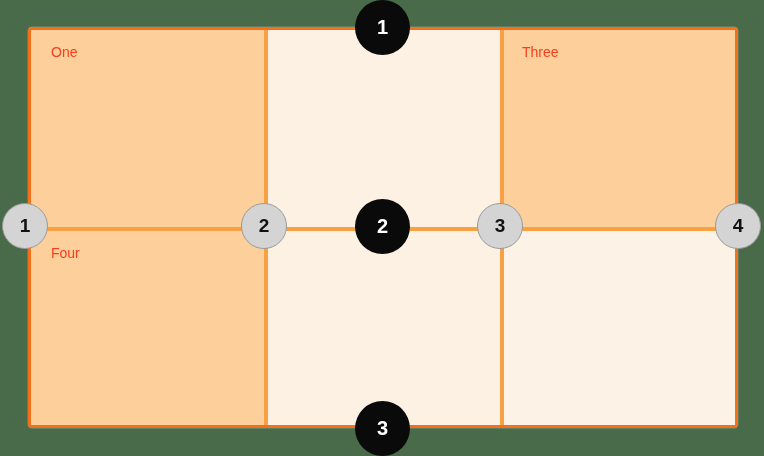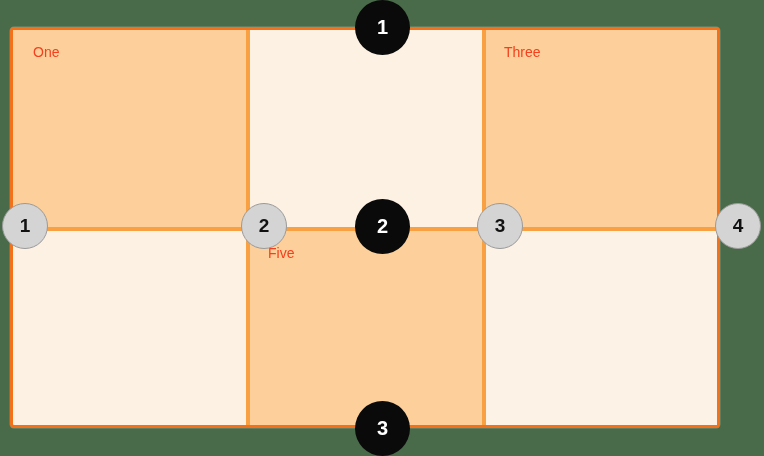--- a/index.html
+++ b/index.html
@@ -19,21 +19,21 @@
     position: absolute;
     left: 0;
     top: 0;
     width: 764px;
     height: 456px;
   }
 
   
   .grid-frame {
     position: absolute;
-    left: 10px;
+    left: 28px;
     top: 27px;
     width: 710px;
     height: 401px;
     box-sizing: border-box;
     border: 3px solid #f4711c;
     border-radius: 4px;
     background: #fdf1e3;
     box-shadow: 0 0 0 0.5px rgba(255,255,255,0.25);
   }
 
@@ -103,24 +103,24 @@
 
     <div class="cell" style="left:0px; top:0px; width:235px; height:197px;">
       <span class="cell-label">One</span>
     </div>
 
 
     <div class="cell" style="left:471px; top:0px; width:233px; height:197px;">
       <span class="cell-label">Three</span>
     </div>
 
+    <div class="cell" style="left:0px; top:201px; width:235px; height:194px;">
+      <span class="cell-label">Four</span>
+    </div>
 
-    <div class="cell" style="left:235px; top:201px; width:236px; height:194px;">
-      <span class="cell-label">Five</span>
-    </div>
 
     <div class="cell empty" style="left:471px; top:201px; width:233px; height:194px;">
       <span class="cell-label"></span>
     </div>
 
     <div class="divider vertical" style="left:233px; top:0px; height:395px;"></div>
     <div class="divider vertical" style="left:469px; top:0px; height:395px;"></div>
 
     <div class="divider horizontal" style="left:0px; top:197px; width:704px;"></div>
   </div>

